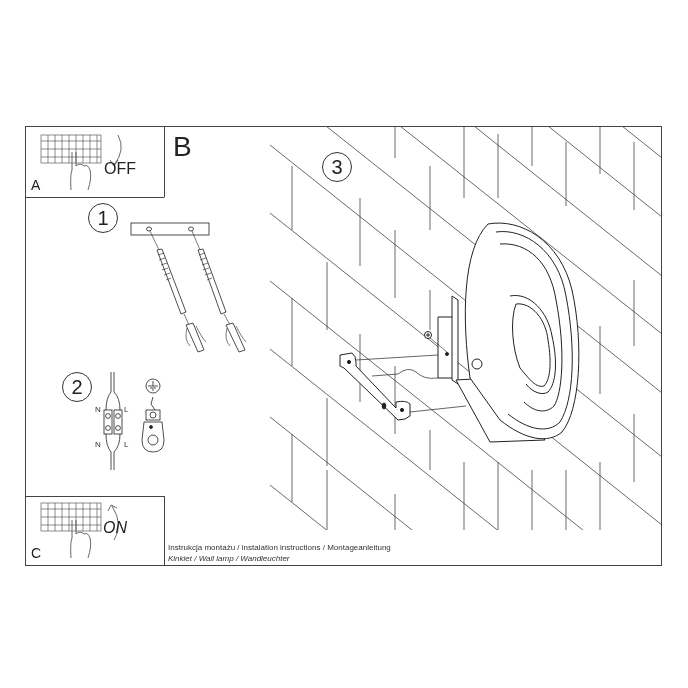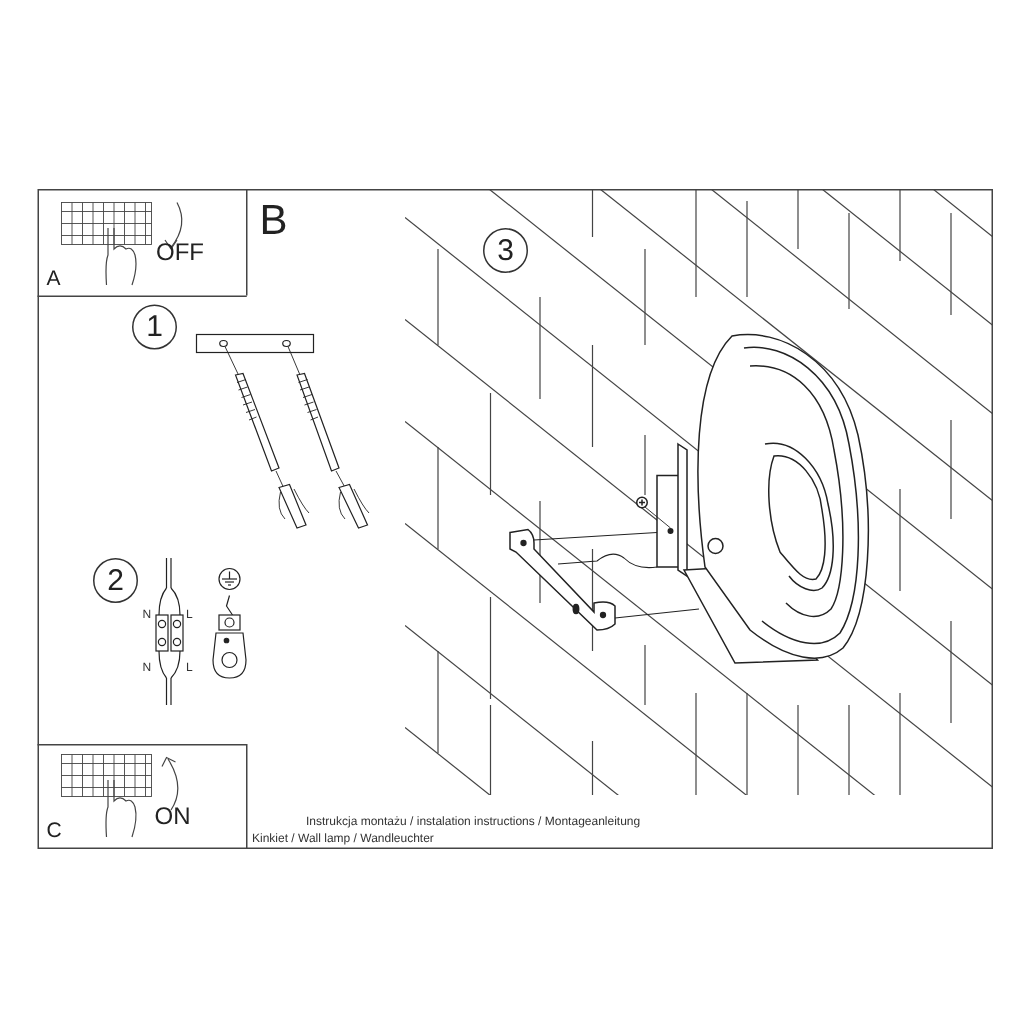--- a/index.html
+++ b/index.html
@@ -210,31 +210,31 @@
     <path d="M72,520 L72,538 Q70,543 71,558 M76,520 L76,534 Q80,530 84,534 Q88,532 90,538 Q92,546 88,558" fill="none" stroke-width="0.8"></path>
     <path d="M114,540 Q124,525 112,506" fill="none" stroke-width="0.8"></path>
     <path d="M108,511 L111,505 L117,508" fill="none" stroke-width="0.8"></path>
   </g>
 </svg>
 
 <div class="lbl corner" style="left:31px;top:178px;">A</div>
 <div class="lbl sw" style="left:104px;top:161px;">OFF</div>
 <div class="lbl big" style="left:173px;top:133px;">B</div>
 <div class="lbl corner" style="left:31px;top:546px;">C</div>
-<div class="lbl sw" style="left:103px;top:537px;">ON</div>
+<div class="lbl sw" style="left:103px;top:520px;font-style:italic;">ON</div>
 
 <div class="circ" style="left:88px;top:203px;">
     <span>1</span>
   </div>
 <div class="circ" style="left:62px;top:372px;">
     <span>2</span>
   </div>
 <div class="circ" style="left:322px;top:152px;">
     <span>3</span>
   </div>
 
 <div class="nl" style="left:95px;top:405px;">N</div>
 <div class="nl" style="left:124px;top:405px;">L</div>
 <div class="nl" style="left:95px;top:440px;">N</div>
 <div class="nl" style="left:124px;top:440px;">L</div>
 
-<div class="caption" style="top:543px;margin-left:36px;">Instrukcja montażu / instalation instructions / Montageanleitung</div>
-<div class="caption" style="top:554px;">Kinkiet / Wall lamp / Wandleuchter</div>
+<div class="caption" style="top:543px;">Instrukcja montażu / instalation instructions / Montageanleitung</div>
+<div class="caption" style="top:554px;font-style:italic;">Kinkiet / Wall lamp / Wandleuchter</div>
 
 </body></html>

